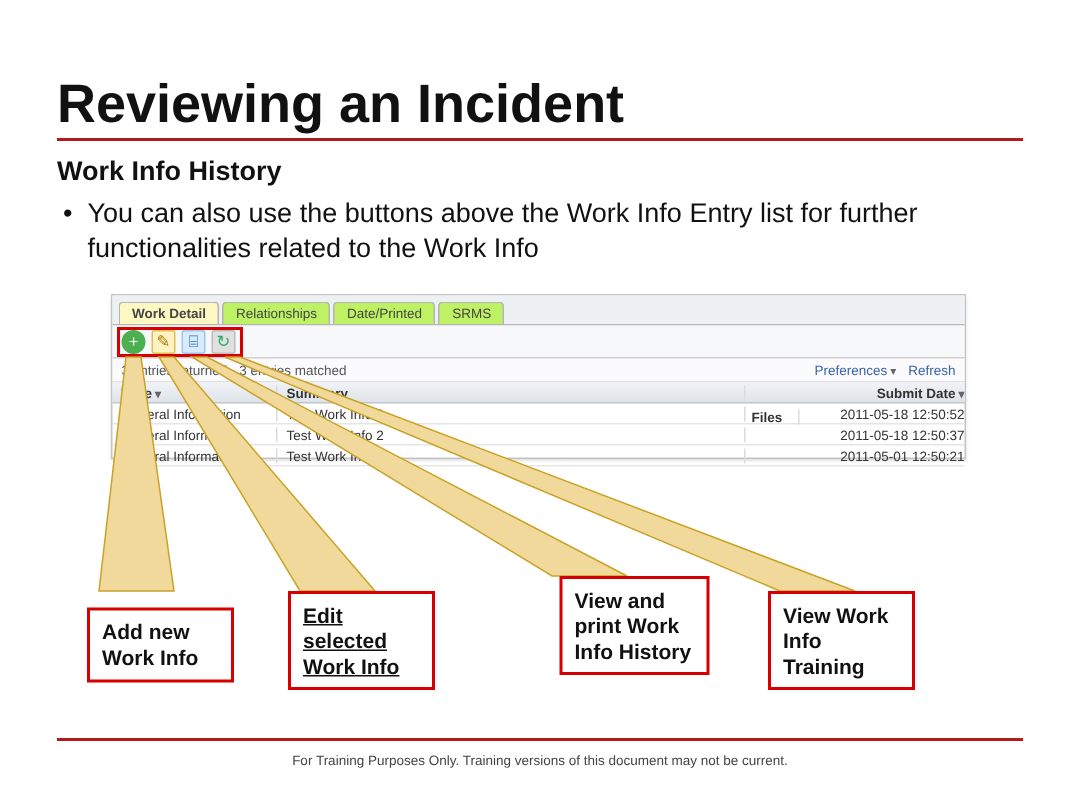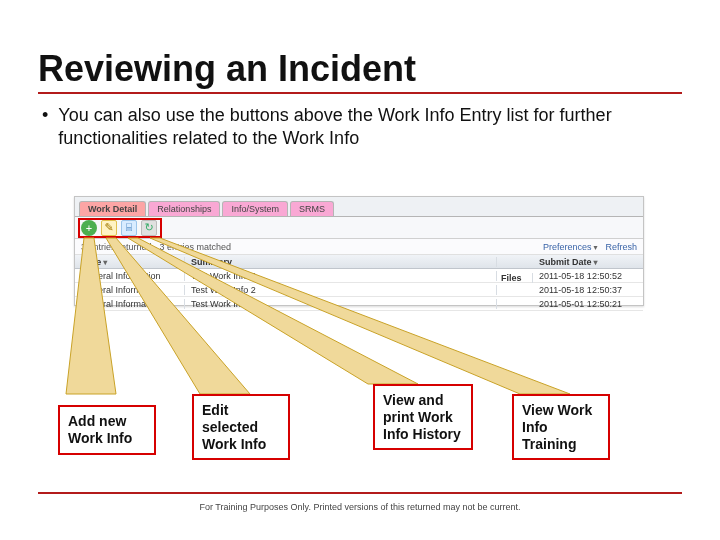--- a/index.html
+++ b/index.html
@@ -59,26 +59,26 @@
     height: 20px;
     background: #eef1f4;
     border-bottom: 1px solid #b5b5b5;
     padding-left: 4px;
     gap: 2px;
   }
   .tab {
     padding: 2px 8px;
     border: 1px solid #b5b5b5;
     border-bottom: none;
-    background: #f9a8d4;
+    background: #bef264;
     border-radius: 3px 3px 0 0;
     font-size: 9px;
     color: #444;
   }
-  .tab.active { background: #fca5a5; font-weight: bold; }
+  .tab.active { background: #fef9c3; font-weight: bold; }
   .toolbar {
     display: flex;
     align-items: center;
     height: 22px;
     padding-left: 6px;
     gap: 4px;
     background: #f7f8fa;
     border-bottom: 1px solid #d0d0d0;
     position: relative;
   }
@@ -119,21 +119,21 @@
   }
   .grid-head {
     background: linear-gradient(#f0f3f7,#dfe4ea);
     font-weight: bold;
     color: #333;
     border-bottom: 1px solid #c0c5cc;
   }
   .c-type { width: 110px; padding-left: 6px; border-right: 1px solid #d8dde3; overflow:hidden; white-space:nowrap; }
   .c-sum  { flex: 1; padding-left: 6px; border-right: 1px solid #d8dde3; overflow:hidden; white-space:nowrap; }
   .c-files{ width: 36px; padding-left: 4px; border-right: 1px solid #d8dde3; margin-top: 32px; }
-  .c-date { width: 110px; padding-left: 6px; overflow:hidden; white-space:nowrap; }
+  .c-date { width: 110px; padding-left: 6px; overflow:hidden; white-space:nowrap;text-align:right; }
 
   
   .callout {
     position: absolute;
     width: 98px;
     background: #fff;
     border: 2px solid #d60000;
     padding: 6px 8px;
     font-size: 14px;
     font-weight: bold;
@@ -160,31 +160,32 @@
     font-size: 9px;
     color: #444;
   }
   .tri { font-size: 8px; color:#666; margin-left:2px; }
 </style>
 </head>
 <body>
 
 <div class="slide">
   <div class="title">Reviewing an Incident</div>
+  <div class="subtitle">Work Info History</div>
   <div class="bullet">
     <span class="dot">•</span>
     <span>You can also use the buttons above the Work Info Entry list for further functionalities related to the Work Info</span>
   </div>
 </div>
 
 <div class="panel">
   <div class="tabs">
     <div class="tab active">Work Detail</div>
     <div class="tab">Relationships</div>
-    <div class="tab">Info/System</div>
+    <div class="tab">Date/Printed</div>
     <div class="tab">SRMS</div>
   </div>
   <div class="toolbar">
     <div class="tb-icon ic-add">+</div>
     <div class="tb-icon ic-edit">✎</div>
     <div class="tb-icon ic-view">⌸</div>
     <div class="tb-icon ic-hist">↻</div>
     <div class="red-box" style="left:3px; top:1px; width:84px; height:20px;"></div>
   </div>
   <div class="status-row">
@@ -221,18 +222,18 @@
 </div>
 
 <svg class="connectors">
   <polygon points="84,238 94,238 116,394 66,394" fill="#f0d99a" stroke="#c9a227" stroke-width="1"></polygon>
   <polygon points="106,238 116,238 250,394 200,394" fill="#f0d99a" stroke="#c9a227" stroke-width="1"></polygon>
   <polygon points="128,238 138,238 418,384 368,384" fill="#f0d99a" stroke="#c9a227" stroke-width="1"></polygon>
   <polygon points="150,238 160,238 570,394 520,394" fill="#f0d99a" stroke="#c9a227" stroke-width="1"></polygon>
 </svg>
 
 <div class="callout" style="left:58px;  top:394px;margin-top:11px;">Add new Work Info</div>
-<div class="callout" style="left:192px; top:394px;">Edit selected Work Info</div>
+<div class="callout" style="left:192px; top:394px;text-decoration:underline;">Edit selected Work Info</div>
 <div class="callout" style="left:373px; top:384px; width:100px;">View and print Work Info History</div>
 <div class="callout" style="left:512px; top:394px;">View Work Info Training</div>
 
 <div class="hr-bottom"></div>
-<div class="footer">For Training Purposes Only. Printed versions of this returned may not be current.</div>
+<div class="footer">For Training Purposes Only. Training versions of this document may not be current.</div>
 
 </body></html>

